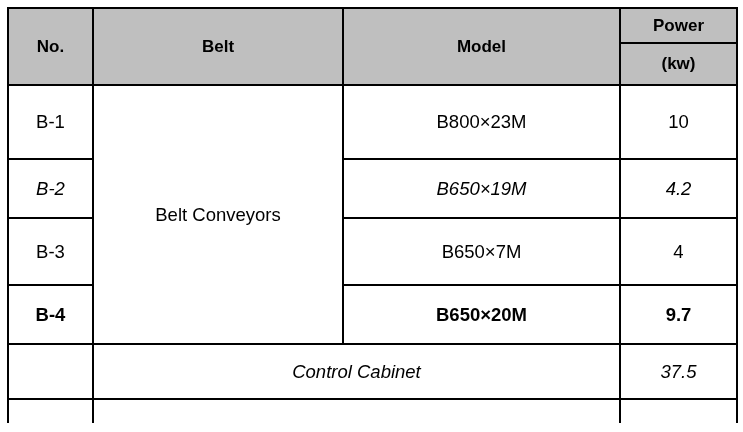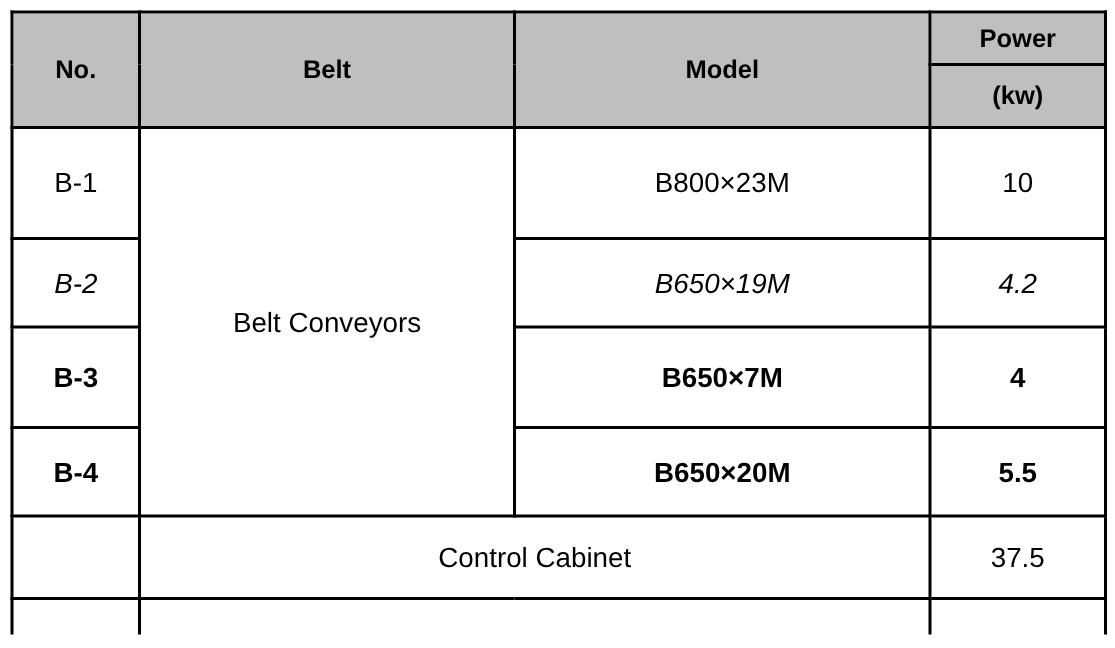--- a/index.html
+++ b/index.html
@@ -43,23 +43,23 @@
   
   col.c-no    { width: 85px; }
   col.c-item  { width: 250px; }
   col.c-model { width: 277px; }
   col.c-power { width: 117px; }
   
   tr.r-power   { height: 35px; }
   tr.r-kw      { height: 42px; }
   tr.r-b1      { height: 74px; }
   tr.r-b2      { height: 59px; font-style: italic; }
-  tr.r-b3      { height: 67px; font-weight: bold; }
+  tr.r-b3      { height: 67px; }
   tr.r-b4      { height: 59px; font-weight: bold; }
-  tr.r-summary { height: 55px; }
+  tr.r-summary { height: 55px; font-style: italic; }
   tr.r-partial { height: 24px; }
   tr.r-partial td { border-bottom: none; }
 </style>
 </head>
 <body style="--header-bg: #bfbfbf; --border: #000000; --text: #000000; --page-bg: #ffffff;">
 
 <table class="spec-table">
   <colgroup>
     <col class="c-no">
     <col class="c-item">
@@ -93,21 +93,21 @@
 
   <tr class="r-b3">
     <td>B-3</td>
     <td>B650×7M</td>
     <td>4</td>
   </tr>
 
   <tr class="r-b4">
     <td>B-4</td>
     <td>B650×20M</td>
-    <td>5.5</td>
+    <td>9.7</td>
   </tr>
 
   <tr class="r-summary">
     <td></td>
     <td colspan="2">Control Cabinet</td>
     <td>37.5</td>
   </tr>
 
   <tr class="r-partial">
     <td></td>

